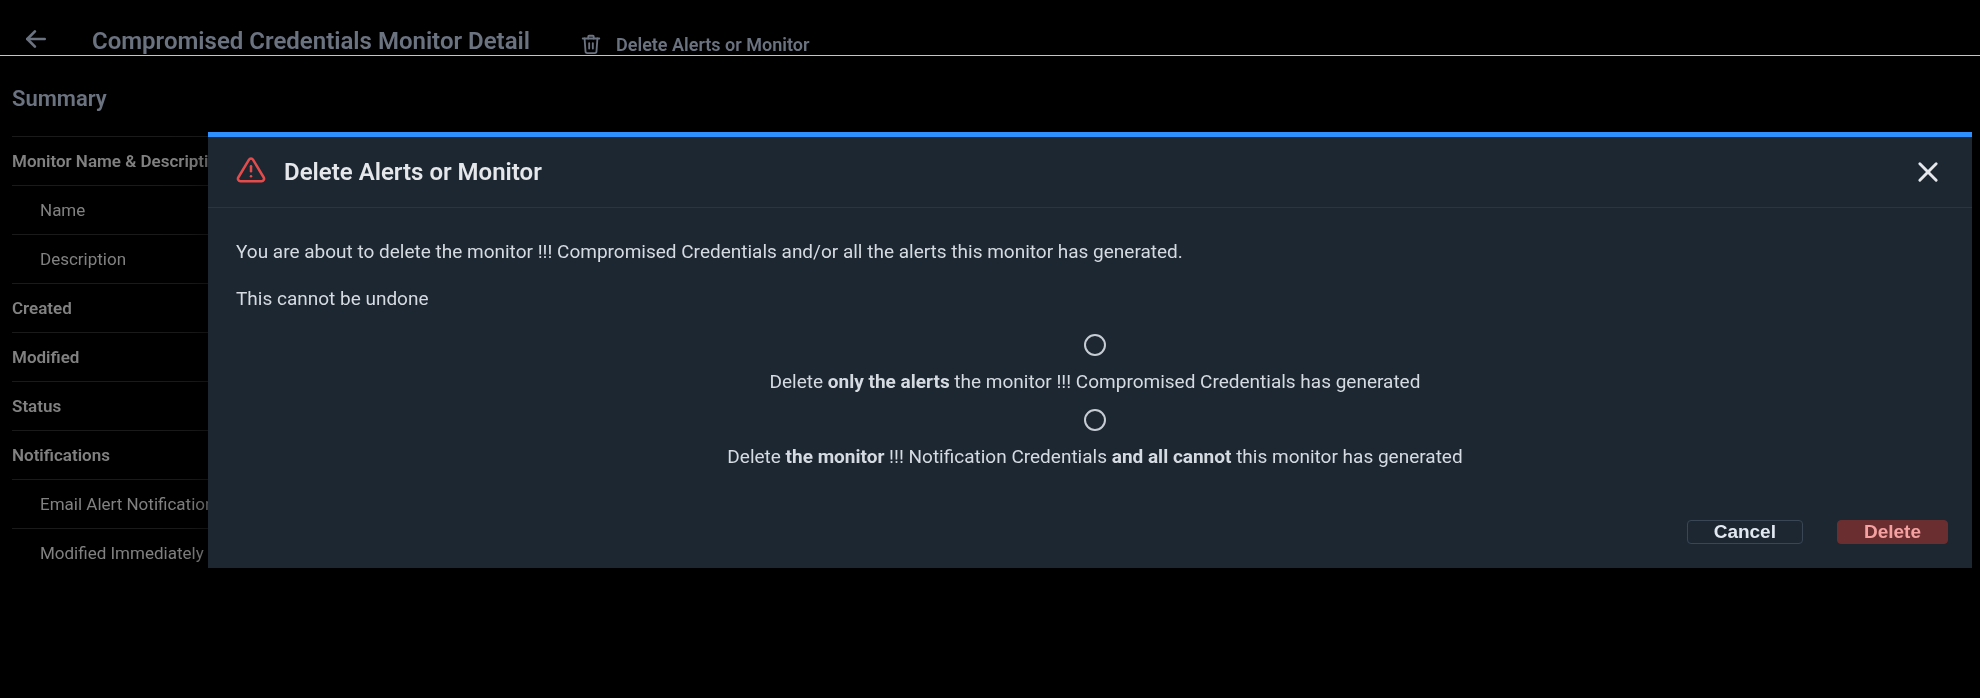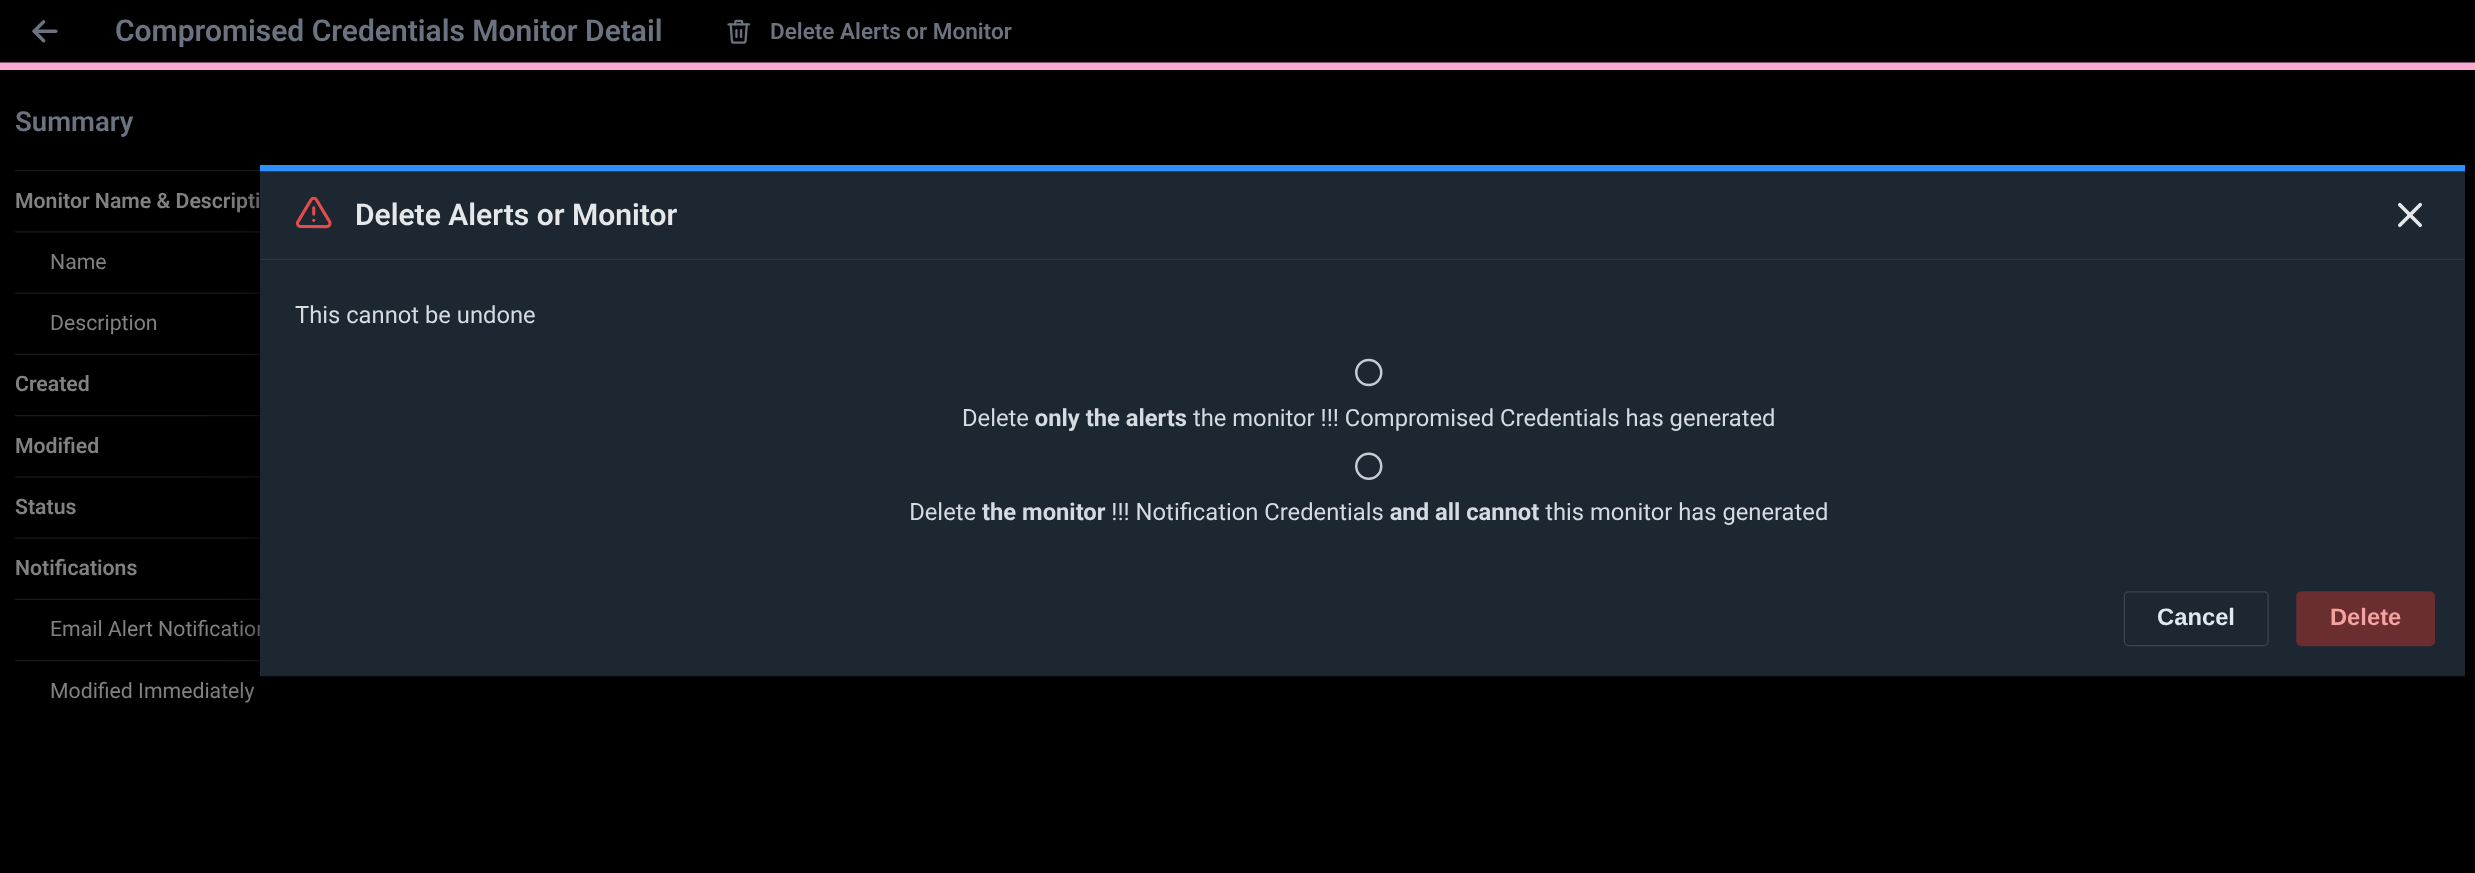--- a/index.html
+++ b/index.html
@@ -13,24 +13,24 @@
     color: #9ca3af;
     width: 1980px;
     height: 698px;
     position: relative;
     overflow: hidden;
   }
 
   
   .header {
     display: flex;
-    align-items: center;
+    align-items: flex-end;
     height: 56px;
     padding: 0 20px;
-    border-bottom: 6px solid #f9a8d4;
+    border-bottom: 1px solid #f9a8d4;
   }
   .back-btn {
     width: 32px;
     height: 32px;
     display: flex;
     align-items: center;
     justify-content: center;
     cursor: pointer;
     margin-right: 40px;
   }
@@ -148,24 +148,25 @@
 
   .modal-footer {
     display: flex;
     justify-content: flex-end;
     gap: 22px;
     padding: 24px 24px 24px 28px;
   }
   .btn {
     font-size: 19px;
     font-weight: 600;
-    padding: 10px 26px;
+    padding: 0 26px;
     border-radius: 4px;
     cursor: pointer;
     border: 1px solid transparent;
+    margin-left: 12px;
   }
   .btn-cancel {
     background: transparent;
     border: 1px solid #3a4654;
     color: #e2e8f0;
   }
   .btn-delete {
     background: #6b2e30;
     color: #f5a1a1;
     border: 1px solid #6b2e30;
@@ -220,20 +221,21 @@
     <div class="modal-title">Delete Alerts or Monitor</div>
     <div class="close-btn">
       <svg width="28" height="28" viewBox="0 0 24 24" fill="none" stroke="#e5e7eb" stroke-width="2.5" stroke-linecap="round">
         <line x1="5" y1="5" x2="19" y2="19"></line>
         <line x1="19" y1="5" x2="5" y2="19"></line>
       </svg>
     </div>
   </div>
 
   <div class="modal-body">
+    <p class="modal-text">You are about to delete the monitor !!! Compromised Credentials and/or all the alerts this monitor has generated.</p>
     <p class="modal-text">This cannot be undone</p>
 
     <div class="options">
       <div class="option-row">
         <div class="radio"></div>
         <div class="option-label">
           <span>Delete </span><strong>only the alerts</strong><span> the monitor !!! Compromised Credentials has generated</span>
         </div>
       </div>
       <div class="option-row">

